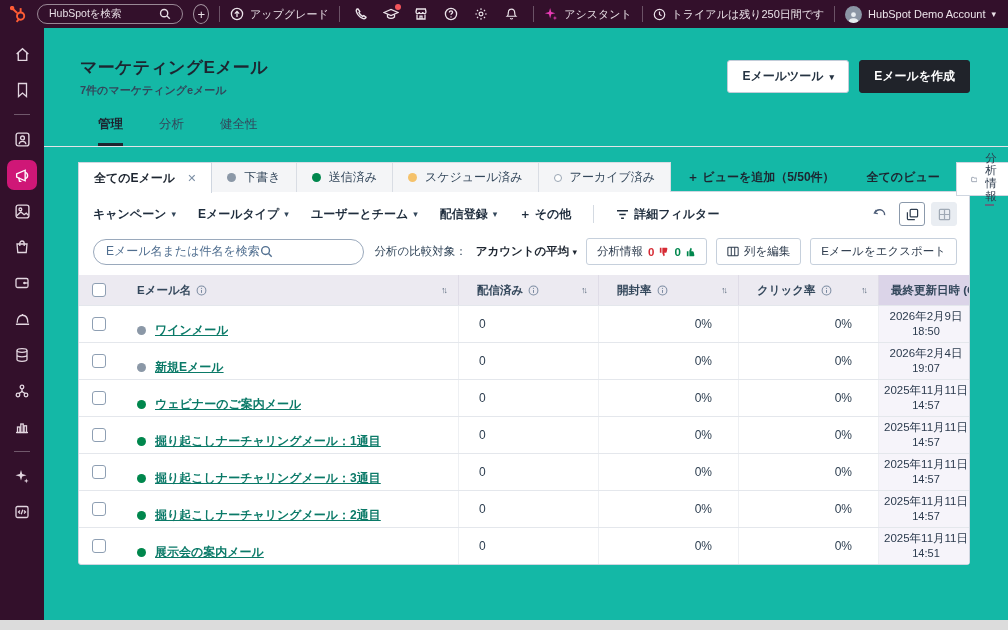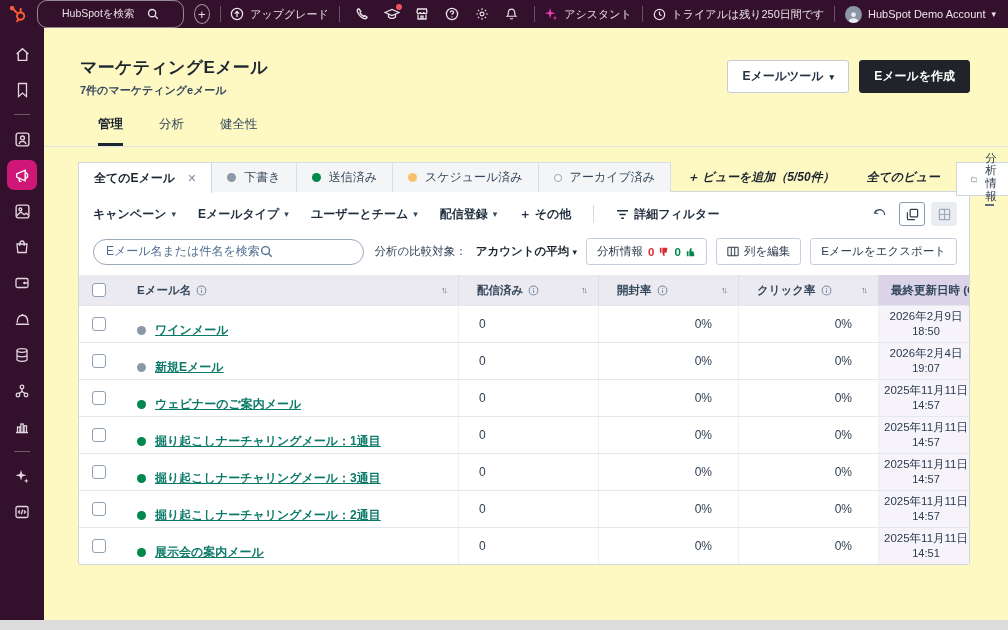--- a/index.html
+++ b/index.html
@@ -5,42 +5,42 @@
   * { margin:0; padding:0; box-sizing:border-box; }
   html,body { width:1008px; height:630px; overflow:hidden; }
   body { font-family:"Liberation Sans","DejaVu Sans",sans-serif; background:#fff; color:#2e3c4e; }
   .app { position:relative; width:1008px; height:630px; background:#fff; }
 
   
   .topnav { position:absolute; top:0; left:0; right:0; height:28px; background:#33102b;
     display:flex; align-items:center; padding:0 12px 0 10px; gap:10px; color:#ece4ea; }
   .topnav svg { display:block; }
   .nav-logo { color:#ff5c35; flex:0 0 auto; }
-  .nav-search { display:flex; align-items:center; justify-content:space-between; width:178px; height:28px;
-    border:1px solid rgba(255,255,255,.5); border-radius:10px; padding:0 24px; font-size:10.5px; color:#e7dde4; }
+  .nav-search { display:flex; align-items:center; justify-content:space-between; width:178px; height:20px;
+    border:1px solid rgba(255,255,255,.5); border-radius:10px; padding:0 11px; font-size:10.5px; color:#e7dde4; }
   .nav-plus { width:20px; height:20px; border:1px solid rgba(255,255,255,.55); border-radius:50%;
     display:flex; align-items:center; justify-content:center; font-size:13px; }
   .nav-sep { width:1px; height:16px; background:rgba(255,255,255,.28); }
   .nav-item { display:flex; align-items:center; gap:6px; font-size:11px; white-space:nowrap; }
   .nav-ico { position:relative; width:24px; height:22px; display:flex; align-items:center; justify-content:center; }
   .red-dot { position:absolute; top:1px; right:2px; width:6px; height:6px; border-radius:50%; background:#f2545b; }
   .nav-icons { display:flex; align-items:center; gap:6px; }
   .sparkle { color:#e83bb5; }
   .avatar { width:17px; height:17px; border-radius:50%; background:#8b95a5; display:flex; align-items:flex-end; justify-content:center; overflow:hidden; }
   .caret { font-size:9px; color:#ece4ea; }
 
   
   .sidebar { position:absolute; top:28px; left:0; bottom:10px; width:44px; background:#33102b;
     display:flex; flex-direction:column; align-items:center; padding-top:8px; color:#e3d6e0; }
   .side-ico { width:30px; height:30px; display:flex; align-items:center; justify-content:center; border-radius:7px; margin:3px 0; }
   .side-ico.active { background:#cf1777; color:#fff; }
   .side-sep { width:16px; height:1px; background:rgba(255,255,255,.3); margin:6px 0; }
 
   
-  .main { position:absolute; top:28px; left:44px; right:0; bottom:10px; background:#fef9c3; overflow:hidden; }
+  .main { position:absolute; top:28px; left:44px; right:0; bottom:10px; background:#14b8a6; overflow:hidden; }
   .page-head { padding:28px 38px 0 36px; display:flex; justify-content:space-between; align-items:flex-start; }
   .page-title { font-size:17px; font-weight:bold; color:#1d2530; letter-spacing:.3px; }
   .page-sub { font-size:11px; font-weight:bold; color:#33475b; margin-top:4px; }
   .head-btns { display:flex; gap:10px; margin-top:4px; }
   .btn { border:1px solid #c3cdd9; background:#fff; border-radius:3px; font-size:12px; font-weight:bold;
     color:#253342; padding:7px 14px; display:inline-flex; align-items:center; gap:6px; white-space:nowrap; }
   .btn.primary { background:#20232a; border-color:#20232a; color:#fff; }
 
   .page-tabs { display:flex; gap:36px; padding:18px 0 0 54px; border-bottom:1px solid #e3e4e8; }
   .ptab { font-size:12.5px; color:#33475b; padding-bottom:10px; }
@@ -49,21 +49,21 @@
   
   .views { display:flex; align-items:stretch; height:30px; margin:15px 38px 0 34px; position:relative; z-index:2; }
   .vtab { display:flex; align-items:center; gap:8px; font-size:12px; color:#33475b; padding:0 15px;
     background:#f4f5f7; border:1px solid #d9dde4; border-bottom:none; white-space:nowrap; }
   .vtab + .vtab { border-left:none; }
   .vtab.active { background:#fff; border:1px solid #cfd6e0; border-bottom:none; font-weight:bold; color:#1d2530; margin-bottom:-1px; }
   .vclose { color:#7c8violet; color:#7c8fa5; font-size:11px; margin-left:4px; }
   .dot { width:9px; height:9px; border-radius:50%; display:inline-block; flex:0 0 auto; }
   .dot-gray { background:#8b98a7; } .dot-yellow { background:#f5c26b; } .dot-green { background:#00874d; }
   .dot-hollow { background:#fff; border:1.5px solid #99a5b3; width:8px; height:8px; }
-  .vlink { display:flex; align-items:center; font-size:12px; font-weight:bold; color:#1d2530; padding:0 16px; white-space:nowrap;font-style:italic; }
+  .vlink { display:flex; align-items:center; font-size:12px; font-weight:bold; color:#1d2530; padding:0 16px; white-space:nowrap; }
   .vspacer { flex:1; }
   .folder-btn { display:flex; align-items:center; gap:8px; border:1px solid #cfd6e0; background:#fff;
     padding:0 14px; font-size:11.5px; color:#2e3c4e; margin-bottom:-4px; height:34px; align-self:flex-start; }
   .folder-txt { line-height:1.1; }
   .folder-dash { display:block; width:9px; height:2px; background:#5a6b7f; margin-top:2px; }
 
   
   .card { margin:-1px 38px 0 34px; border:1px solid #cfd6e0; border-radius:0 3px 3px 3px; background:#fff; }
   .filters { display:flex; align-items:center; gap:22px; padding:10px 12px 9px 14px; }
   .fitem { font-size:12px; font-weight:bold; color:#1f2d3d; display:flex; align-items:center; gap:5px; white-space:nowrap; }

